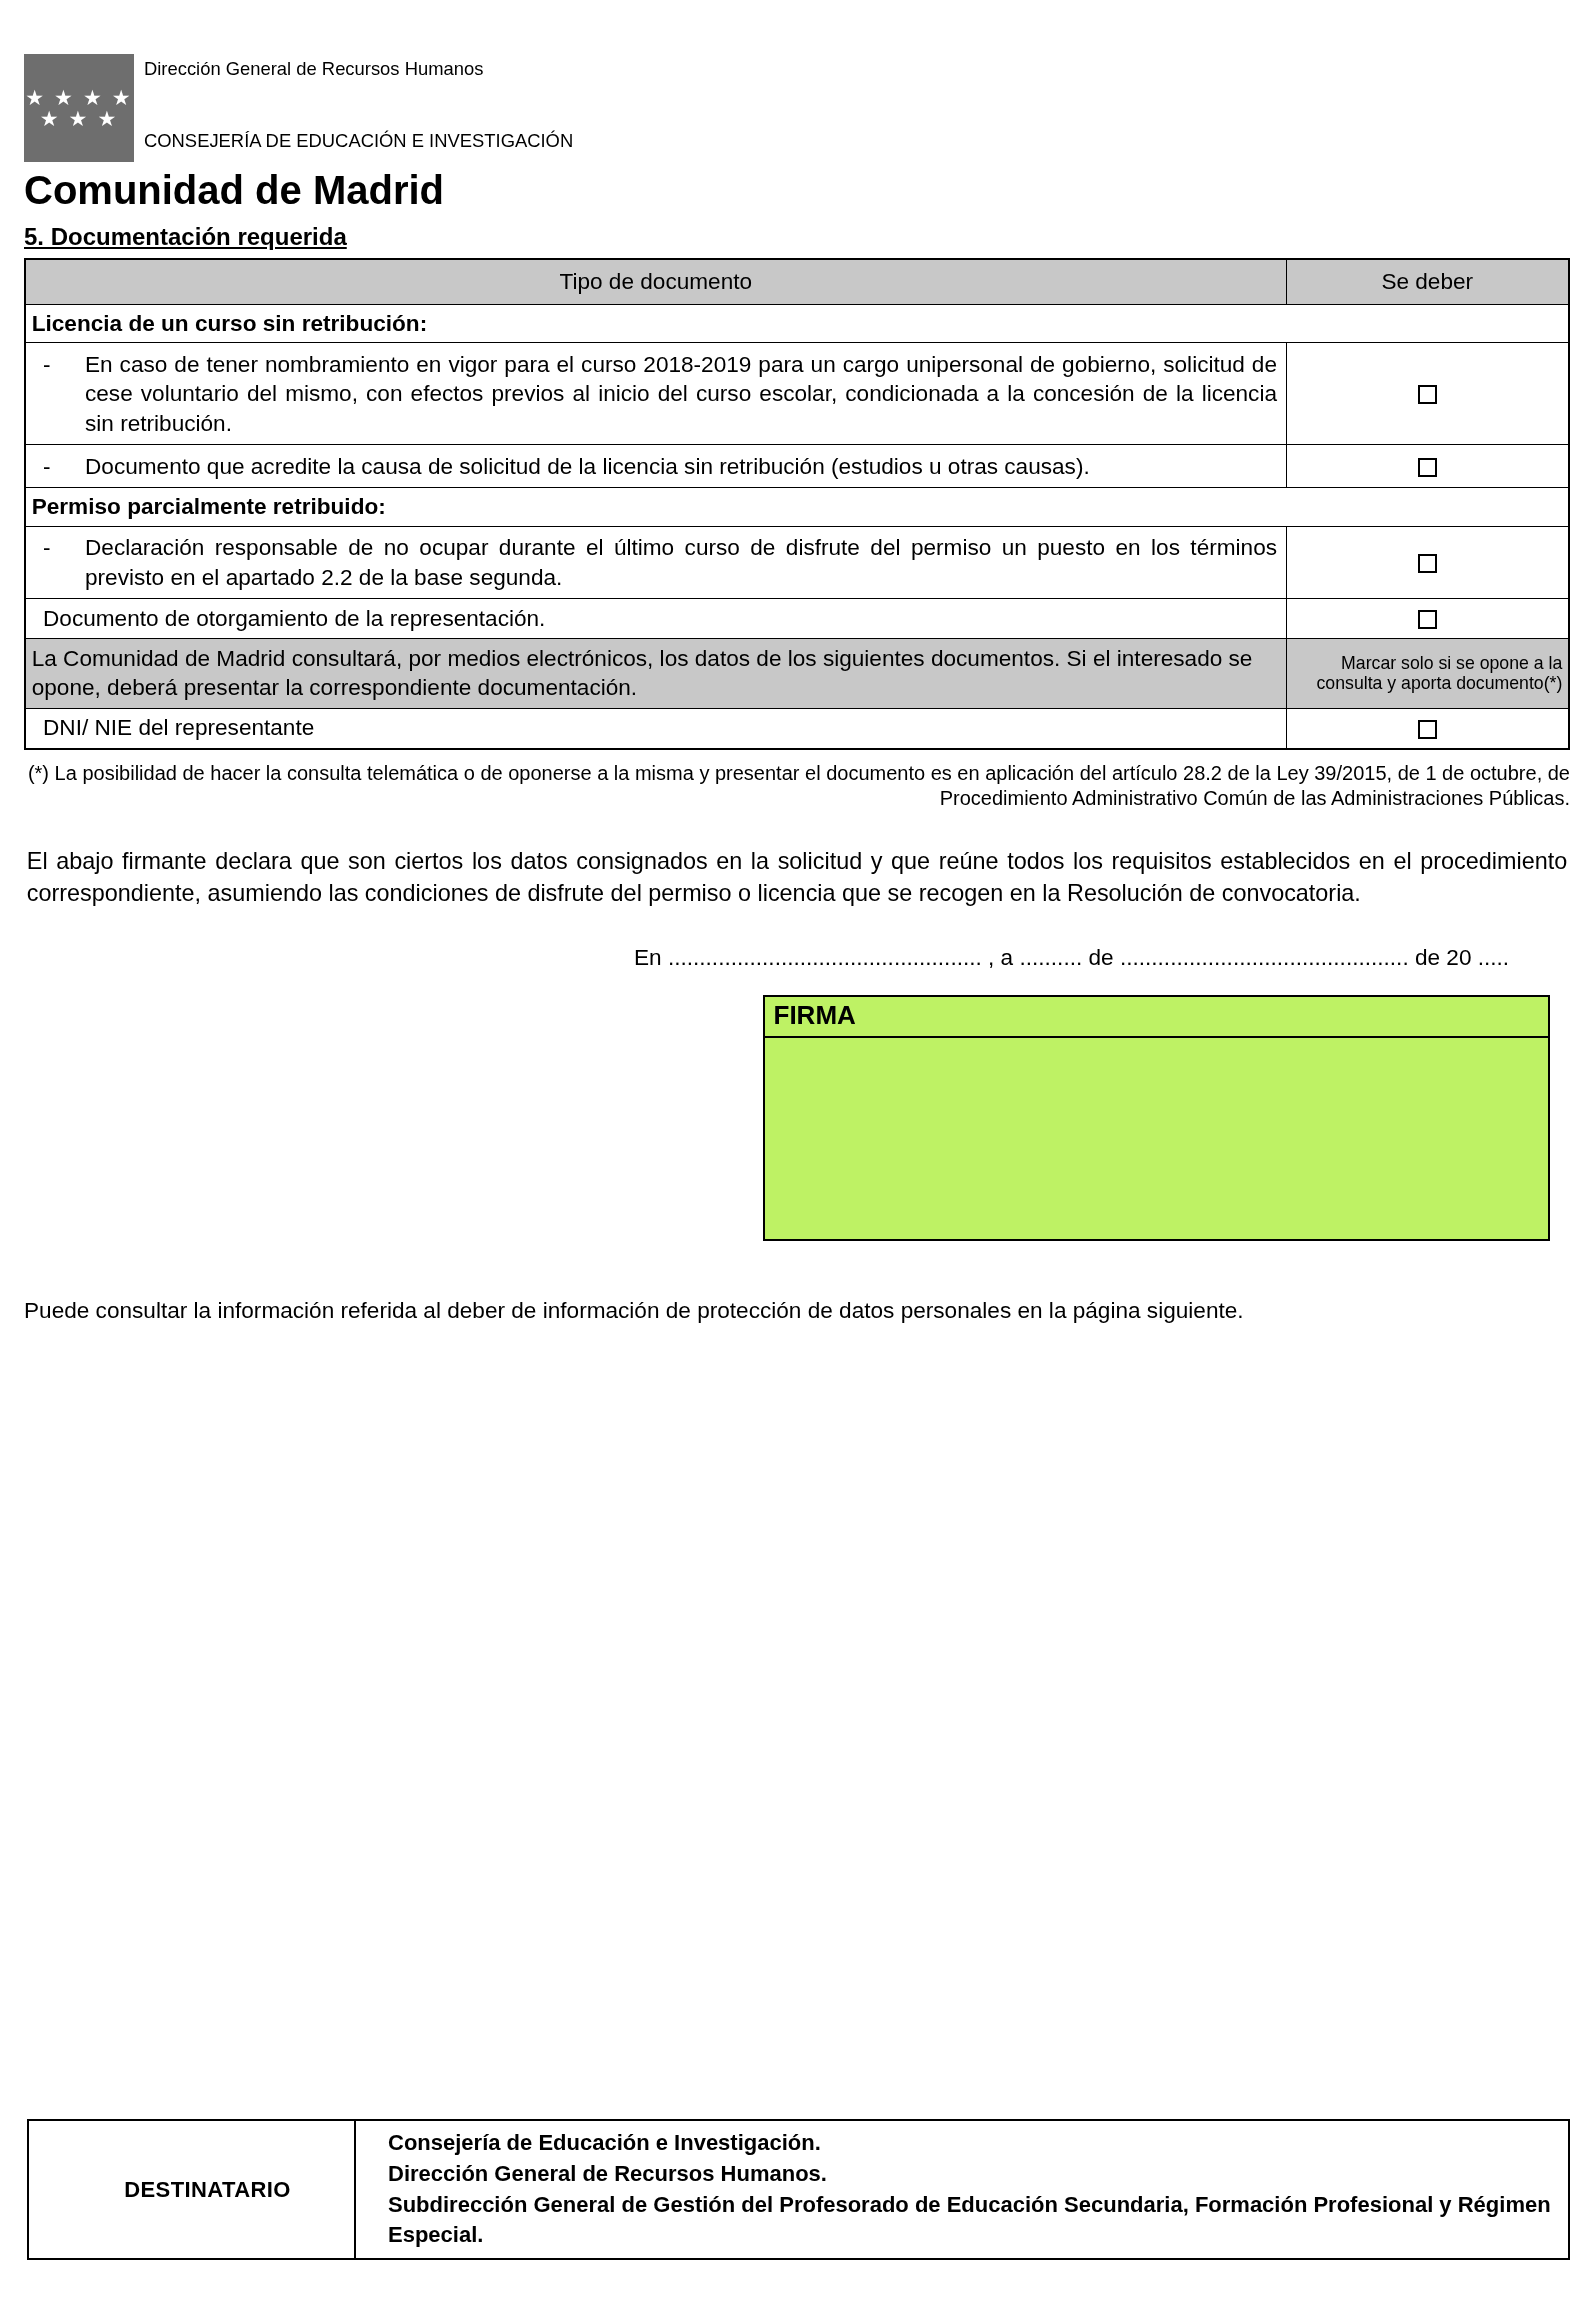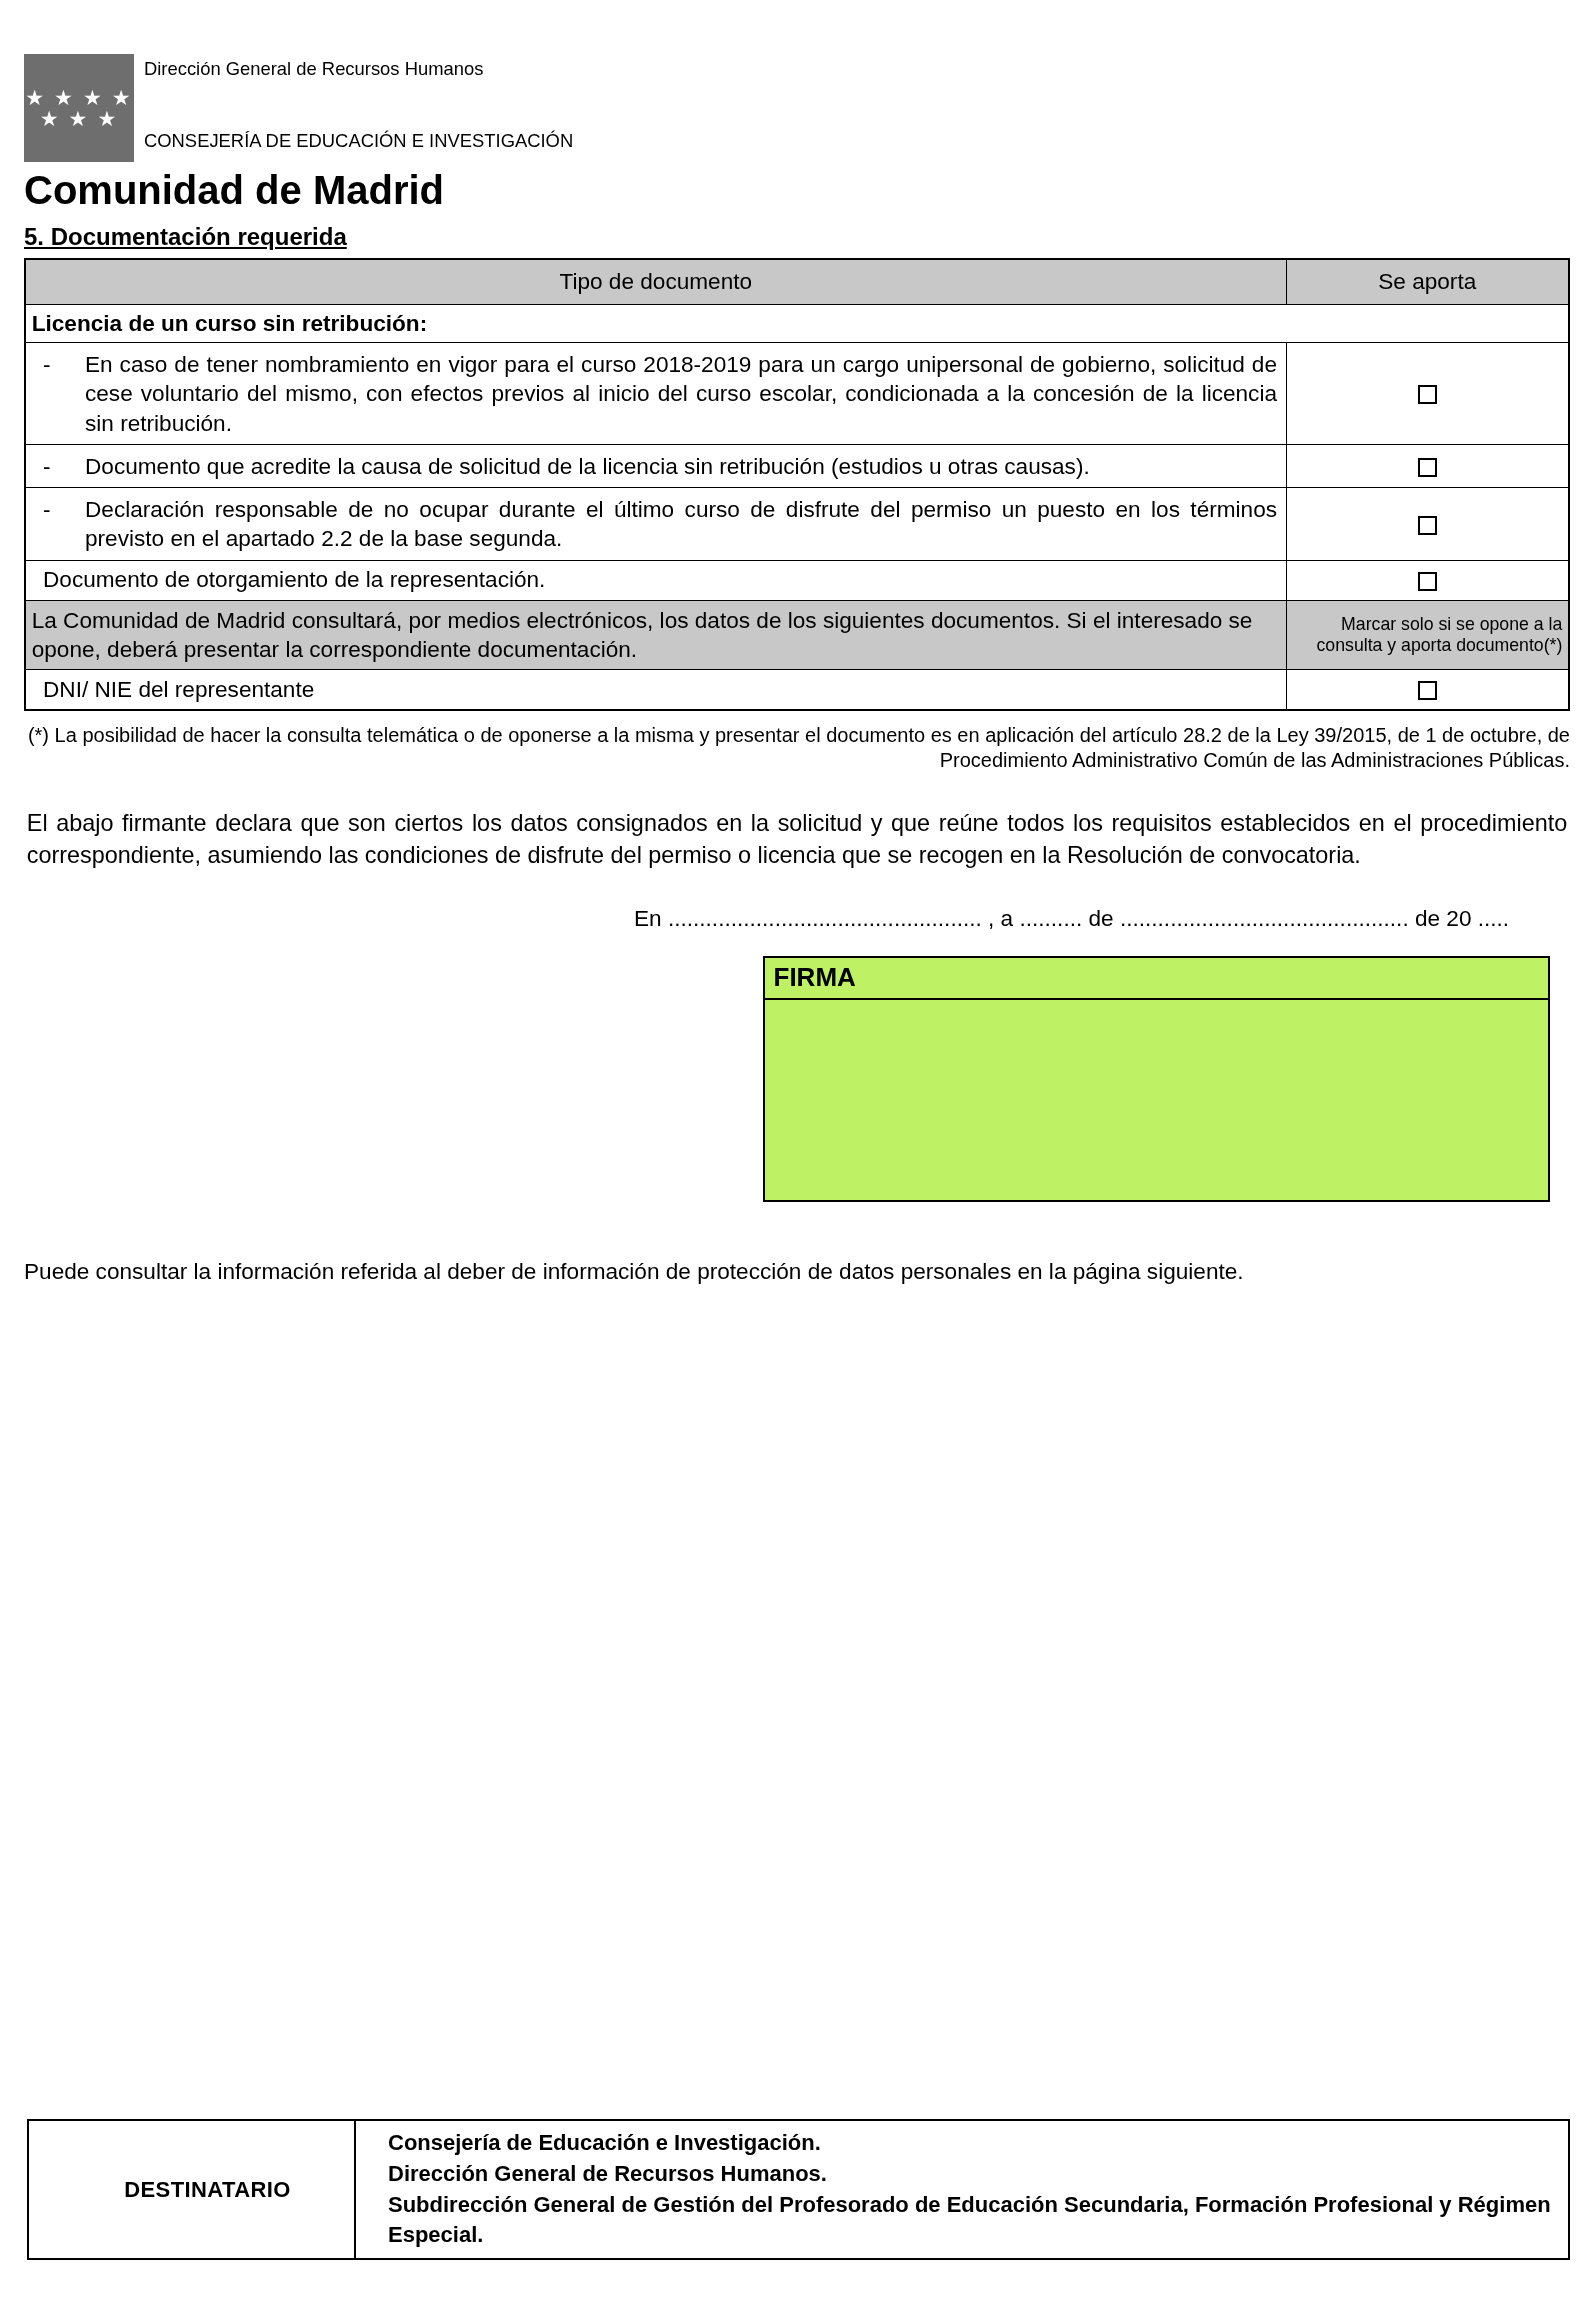--- a/index.html
+++ b/index.html
@@ -89,21 +89,21 @@
   <div class="section-title">5. Documentación requerida</div>
 
   <table class="doc-table">
     <colgroup>
         <col class="c1">
         <col class="c2">
       </colgroup>
     <tbody>
       <tr>
         <th>Tipo de documento</th>
-        <th>Se aporta</th>
+        <th>Se deber</th>
       </tr>
 
       <tr>
         <td class="group" colspan="2">Licencia de un curso sin retribución:</td>
       </tr>
 
       <tr>
         <td class="item">
           <div class="irow">
             <span class="dash">-</span>
@@ -120,20 +120,23 @@
           <div class="irow">
             <span class="dash">-</span>
             <span class="txt">Documento que acredite la causa de solicitud de la licencia sin retribución (estudios u otras causas).</span>
           </div>
         </td>
         <td class="cb">
           <span class="checkbox"></span>
         </td>
       </tr>
 
+      <tr>
+        <td class="group" colspan="2">Permiso parcialmente retribuido:</td>
+      </tr>
 
       <tr>
         <td class="item">
           <div class="irow">
             <span class="dash">-</span>
             <span class="txt">Declaración responsable de no ocupar durante el último curso de disfrute del permiso un puesto en los términos previsto en el apartado 2.2 de la base segunda.</span>
           </div>
         </td>
         <td class="cb">
           <span class="checkbox"></span>

